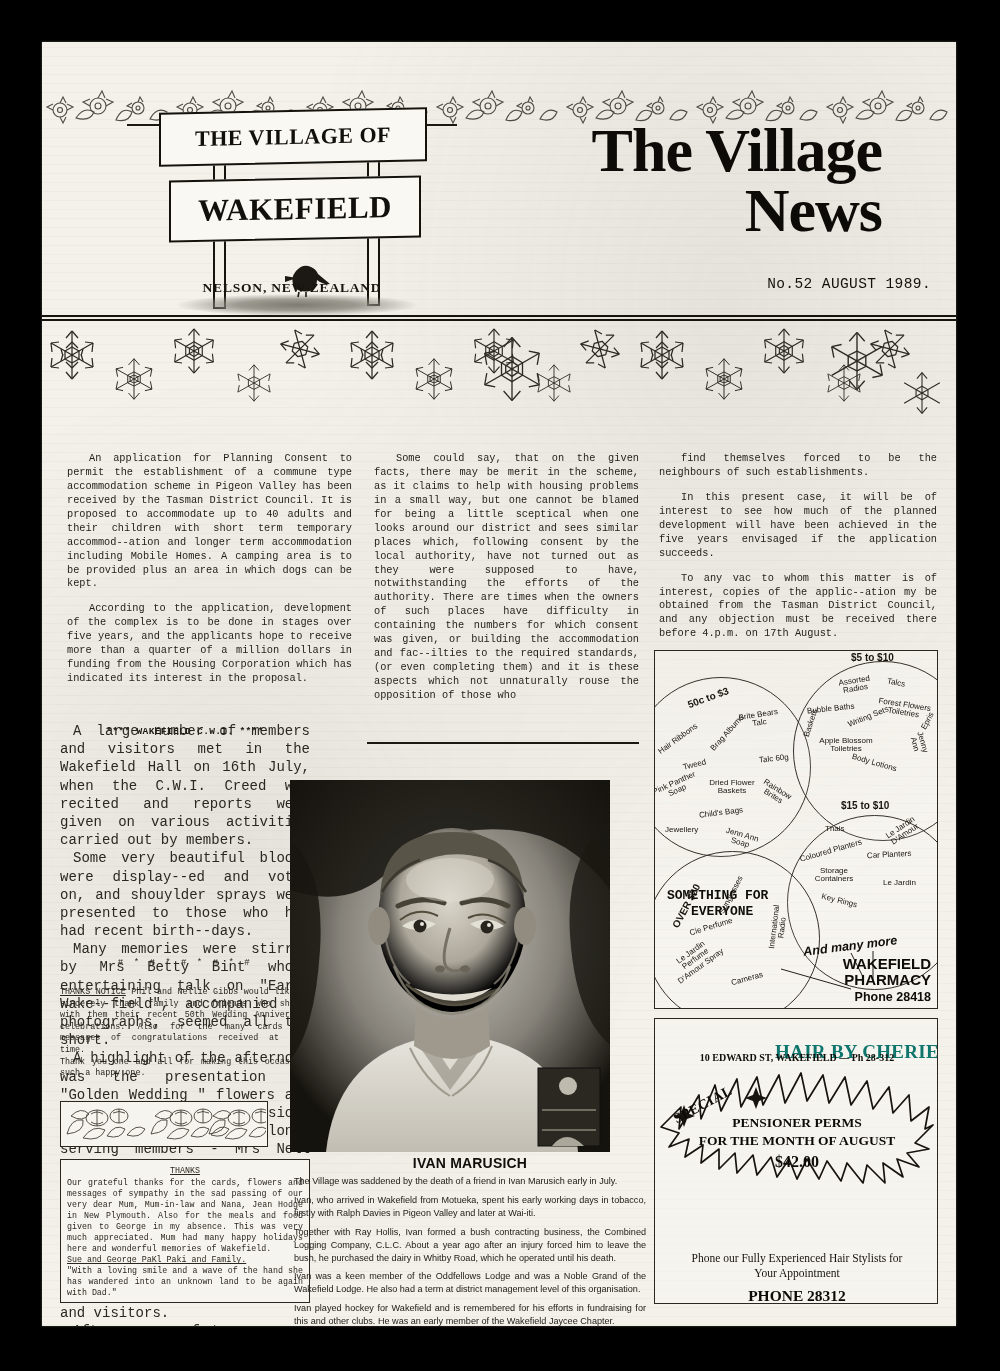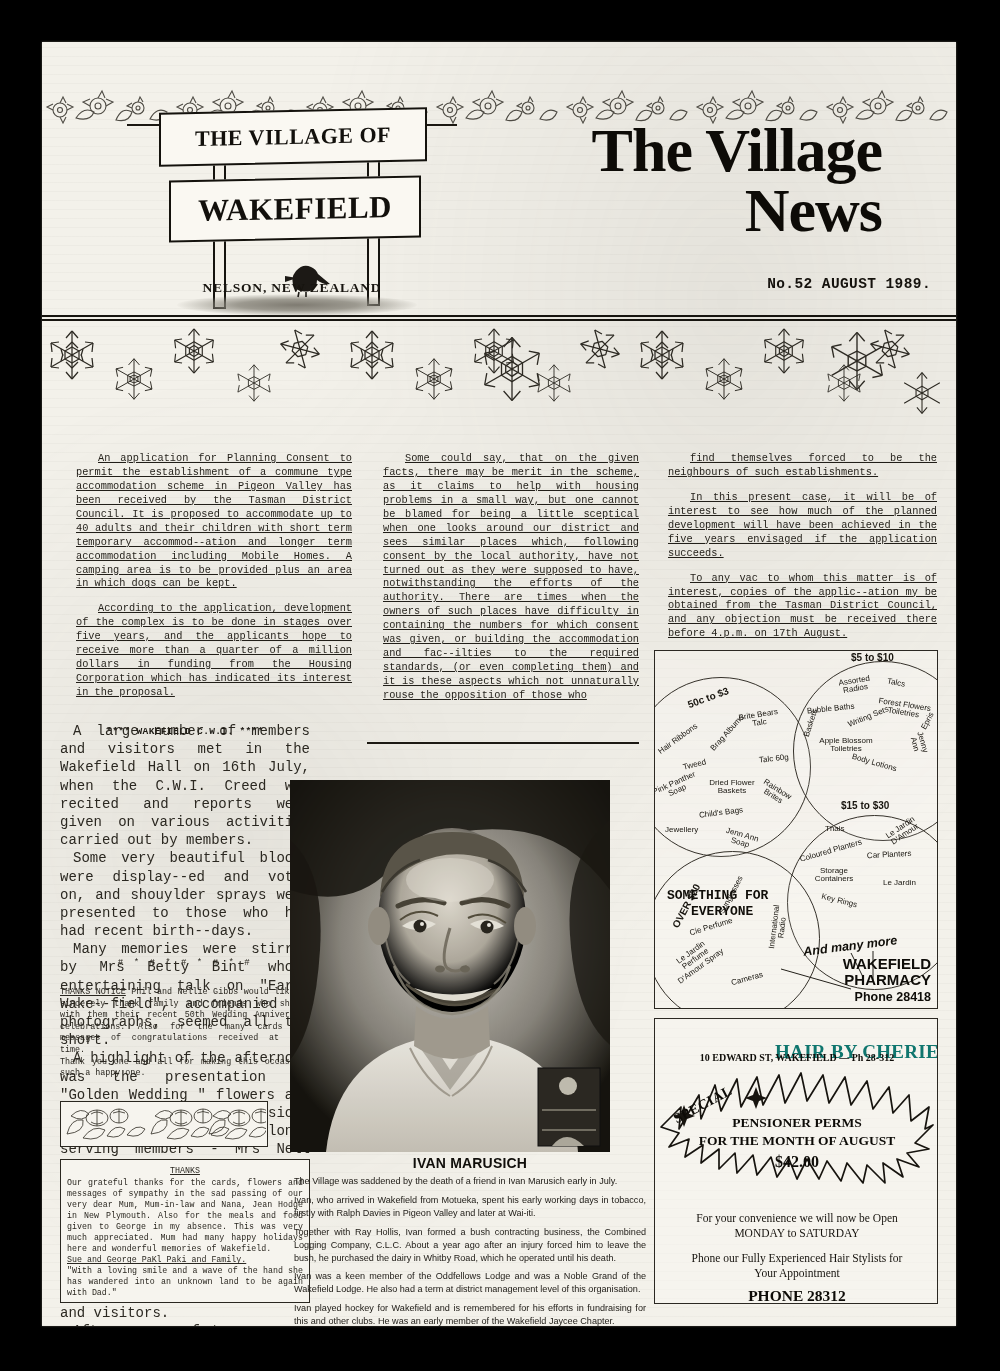--- a/index.html
+++ b/index.html
@@ -75,21 +75,21 @@
   }
   #title-main {
     position:absolute; left:420px; top:78px; width:420px;
     font-family:"Liberation Serif", serif; font-weight:bold;
     font-size:62px; line-height:.97; color:#0d0b07; text-align:right;
     letter-spacing:-1px;
   }
   #issue-line {
     position:absolute; right:25px; top:234px;
     font-family:"Liberation Mono", monospace; font-size:14.5px;
-    font-weight:bold; color:#15120d; letter-spacing:.4px;
+    font-weight:normal; color:#15120d; letter-spacing:.4px;
   }
 
   
   #snowband {
     position:absolute; left:0; top:277px; width:914px; height:120px;
     border-top:2.5px solid #16140f;
     overflow:hidden;
   }
 
   
@@ -97,21 +97,21 @@
     position:absolute; left:140px; top:386px;
     font-family:"Liberation Serif", serif; font-weight:bold;
     font-size:33px; letter-spacing:.5px; color:#0e0c08;
   }
   .edcol {
     position:absolute; top:410px;
     font-family:"Liberation Mono", monospace;
     font-size:10.3px; line-height:1.355; color:#211e18;
     text-align:justify;
   }
-  .edcol p { margin:0 0 11px 16px; text-indent:22px;text-decoration:underline; }
+  .edcol p { margin:0 0 11px 7px; text-indent:22px; }
   #edcol1 { left:18px; width:292px; }
   #edcol2 { left:325px; width:272px; }
   #edcol3 { left:610px; width:285px; }
   #ed-rule {
     position:absolute; left:325px; top:700px; width:272px; height:2px; background:#1b1812;
   }
 
   
   #cwi-head {
     position:absolute; left:18px; top:684px; width:250px; text-align:center;
@@ -537,21 +537,21 @@
     <div class="vlabel" style="left:232px;top:28px;transform:rotate(11deg)">Talcs</div>
     <div class="vlabel" style="left:152px;top:54px;transform:rotate(-6deg)">Bubble Baths</div>
     <div class="vlabel" style="left:220px;top:50px;transform:rotate(9deg);width:58px;white-space:normal;text-align:center">Forest Flowers Toiletries</div>
     <div class="vlabel" style="left:142px;top:68px;transform:rotate(-72deg)">Baskets</div>
     <div class="vlabel" style="left:192px;top:62px;transform:rotate(-22deg)">Writing Sets</div>
     <div class="vlabel" style="left:264px;top:66px;transform:rotate(-62deg)">Epris</div>
     <div class="vlabel" style="left:162px;top:86px;width:58px;white-space:normal;text-align:center">Apple Blossom Toiletries</div>
     <div class="vlabel" style="left:248px;top:84px;transform:rotate(74deg);width:30px;white-space:normal;text-align:center">Jenny Ann</div>
     <div class="vlabel" style="left:196px;top:108px;transform:rotate(16deg)">Body Lotions</div>
 
-    <div class="vlabel vprice" style="left:186px;top:150px">$15 to $30</div>
+    <div class="vlabel vprice" style="left:186px;top:150px">$15 to $10</div>
     <div class="vlabel" style="left:170px;top:174px">Thais</div>
     <div class="vlabel" style="left:228px;top:172px;transform:rotate(-34deg);width:40px;white-space:normal;text-align:center">Le Jardin D'Amour</div>
     <div class="vlabel" style="left:144px;top:196px;transform:rotate(-16deg)">Coloured Planters</div>
     <div class="vlabel" style="left:212px;top:200px;transform:rotate(-3deg)">Car Planters</div>
     <div class="vlabel" style="left:156px;top:216px;width:46px;white-space:normal;text-align:center">Storage Containers</div>
     <div class="vlabel" style="left:228px;top:228px">Le Jardin</div>
     <div class="vlabel" style="left:166px;top:246px;transform:rotate(14deg)">Key Rings</div>
 
     <div class="vlabel vprice" style="left:8px;top:250px;transform:rotate(-62deg)">OVER $20</div>
     <div class="vlabel" style="left:56px;top:240px;transform:rotate(-62deg)">Sunglasses</div>
@@ -595,24 +595,20 @@
                L28 90 L32 72 L12 80 L22 66 Z" fill="none" stroke="#17140f" stroke-width="1.7" stroke-linejoin="round"></path>
       <path d="M24 46 l3-8 3 8 l8 3 -8 3 -3 8 -3-8 -8-3z" fill="#17140f"></path>
       <path d="M96 28 l3-8 3 8 l8 3 -8 3 -3 8 -3-8 -8-3z" fill="#17140f"></path>
     </svg>
 
     <div id="sb-special">SPECIAL</div>
     <div id="sb-l1">PENSIONER PERMS</div>
     <div id="sb-l2">FOR THE MONTH OF AUGUST</div>
     <div id="sb-price">$42.00</div>
 
-    <div class="hair-txt" id="hair-open">
-      <div>For your convenience we will now be Open</div>
-      <div>MONDAY to SATURDAY</div>
-    </div>
     <div class="hair-txt" id="hair-appt">
       <div>Phone our Fully Experienced Hair Stylists for</div>
       <div>Your Appointment</div>
     </div>
     <div id="hair-phone">PHONE 28312</div>
   </div>
 
 </div>
 
 </body></html>

